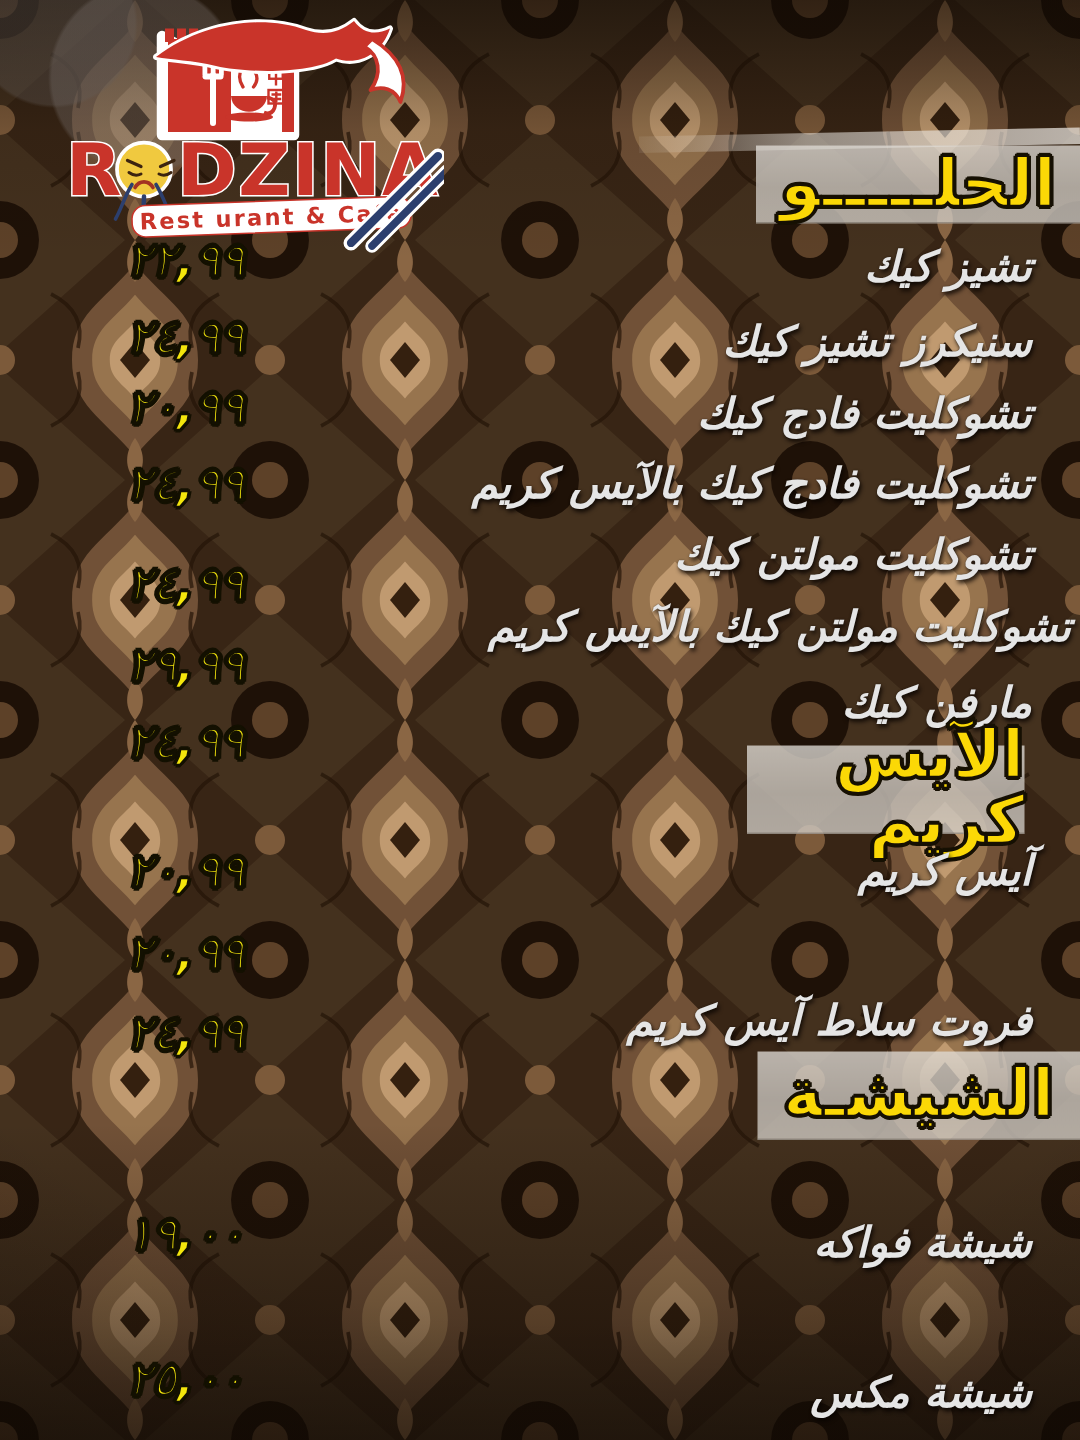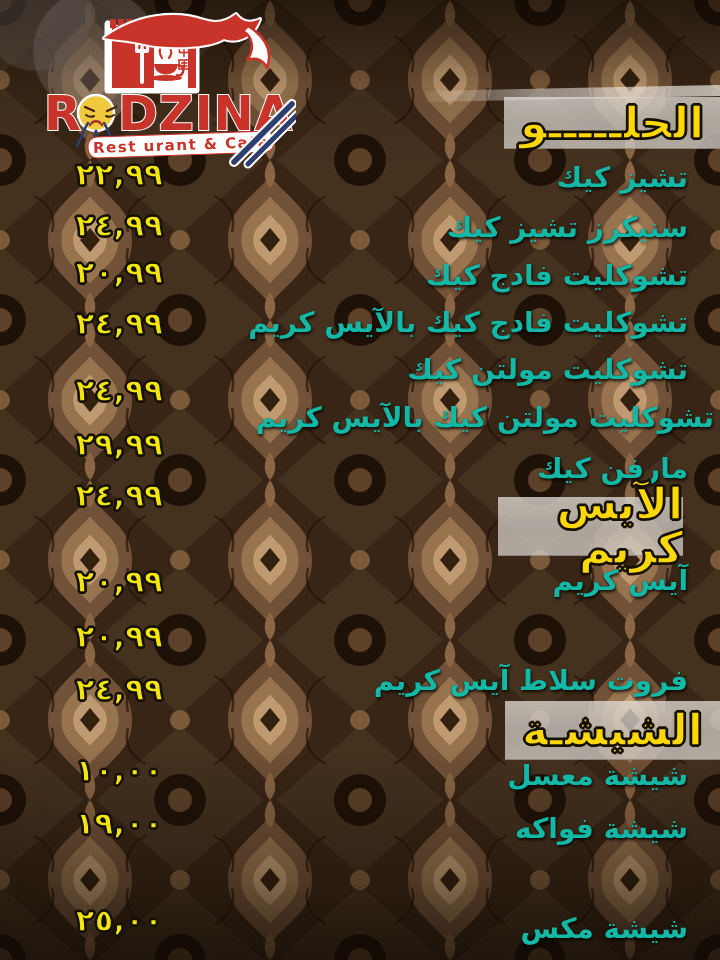--- a/index.html
+++ b/index.html
@@ -38,24 +38,24 @@
     margin:0;direction:rtl;
     font-size:44px;font-weight:bold;line-height:1;
     color:#fbd806;
     -webkit-text-stroke:1.6px #161003;
     text-shadow:
       -2px 0 0 #161003, 2px 0 0 #161003, 0 -2px 0 #161003, 0 2px 0 #161003,
       -1px -1px 0 #161003, 1px 1px 0 #161003, -1px 1px 0 #161003, 1px -1px 0 #161003;
   }
 
   
-  .row{position:absolute;left:0;width:720px;height:36px;}
+  .row{position:absolute;left:0;width:720px;height:36px;font-style:italic;}
   .item{
     position:absolute;right:32px;top:0;direction:rtl;white-space:nowrap;
-    font-size:28px;font-weight:bold;line-height:36px;color:#14b8a6;
+    font-size:28px;font-weight:bold;line-height:36px;color:#e5e5e5;
     text-shadow:1px 2px 3px rgba(8,4,0,0.85), 0 0 1px rgba(0,0,0,0.5);
   }
   .price{
     position:absolute;left:0;top:0;width:163px;text-align:right;direction:rtl;white-space:nowrap;
     font-size:31px;font-weight:bold;line-height:36px;
     color:#f4e60c;
     -webkit-text-stroke:1.3px #131001;
     text-shadow:
       -2px 0 0 #131001, 2px 0 0 #131001, 0 -2px 0 #131001, 0 2px 0 #131001,
       -1px -1px 0 #131001, 1px 1px 0 #131001, -1px 1px 0 #131001, 1px -1px 0 #131001;
@@ -226,24 +226,20 @@
   </div>
   <div class="row" style="top:663px">
     <span class="price" style="transform:translateY(8px)">٢٤,٩٩</span>
     <span class="item">فروت سلاط آيس كريم</span>
   </div>
 
   <div class="band band3">
     <h2>الشيشـة</h2>
   </div>
 
-  <div class="row" style="top:758px">
-    <span class="price" style="transform:translateY(-6px)">١٠,٠٠</span>
-    <span class="item">شيشة معسل</span>
-  </div>
   <div class="row" style="top:811px">
     <span class="price" style="transform:translateY(-6px)">١٩,٠٠</span>
     <span class="item">شيشة فواكه</span>
   </div>
   <div class="row" style="top:861px">
   </div>
   <div class="row" style="top:911px">
     <span class="price" style="transform:translateY(-9px)">٢٥,٠٠</span>
     <span class="item">شيشة مكس</span>
   </div>

